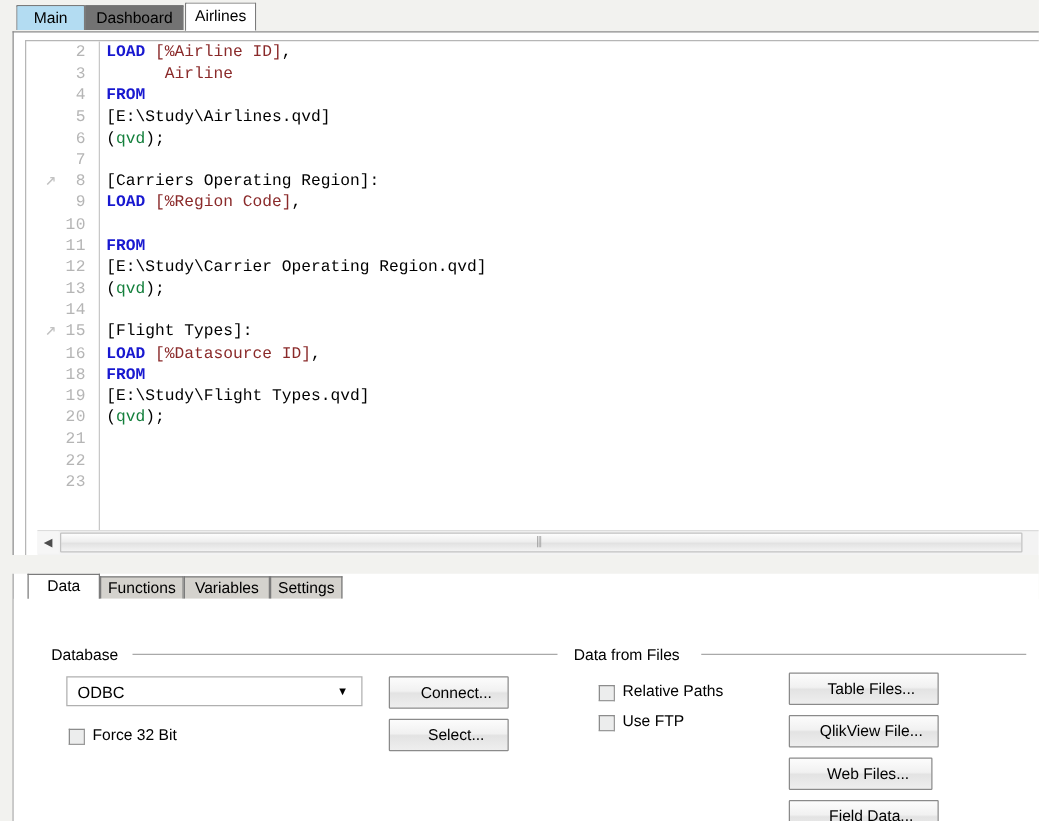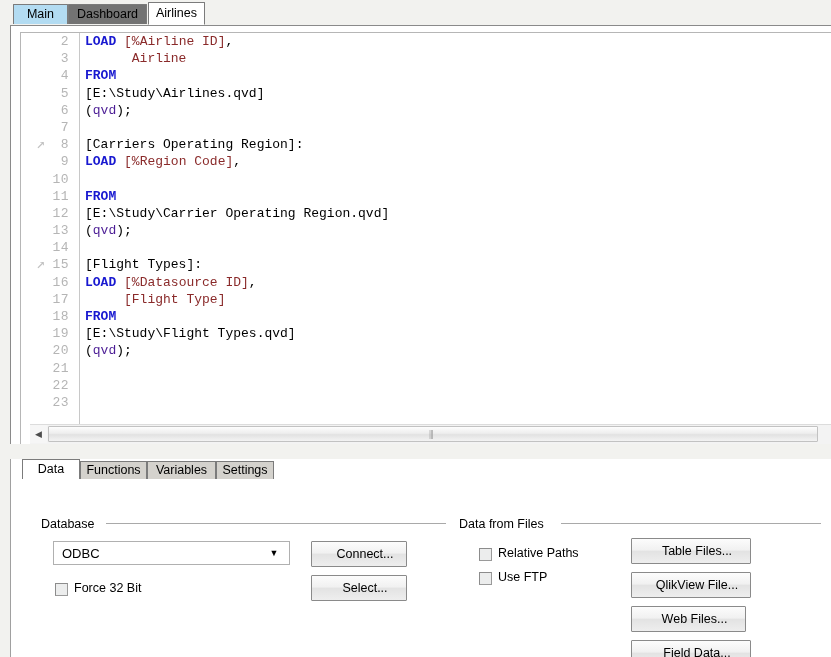--- a/index.html
+++ b/index.html
@@ -111,21 +111,21 @@
     width: 1px; height: 100%;
     background: #c8c8c8;
   }
   .code-text {
     position: absolute;
     left: 64px; top: 0;
     white-space: pre;
     color: #000;
   }
   .kw  { color: #1818d0; font-weight: bold; }
-  .fn  { color: #4c1d95; }
+  .fn  { color: #15803d; }
   .fld { color: #8a2a2a; }
   .pln { color: #000; }
 
   
   #hscroll {
     position: absolute;
     left: 9px; bottom: 0px;
     right: 0;
     height: 19px;
     background: #f3f3f3;
@@ -326,21 +326,20 @@
         <div class="code-line"><span class="lineno">7</span><span class="code-text"></span></div>
         <div class="code-line"><span class="gut-mark">↗</span><span class="lineno">8</span><span class="code-text"><span class="pln">[Carriers Operating Region]:</span></span></div>
         <div class="code-line"><span class="lineno">9</span><span class="code-text"><span class="kw">LOAD</span><span class="pln"> </span><span class="fld">[%Region Code]</span><span class="pln">,</span></span></div>
         <div class="code-line"><span class="lineno">10</span><span class="code-text"><span class="pln">     </span></span></div>
         <div class="code-line"><span class="lineno">11</span><span class="code-text"><span class="kw">FROM</span></span></div>
         <div class="code-line"><span class="lineno">12</span><span class="code-text"><span class="pln">[E:\Study\Carrier Operating Region.qvd]</span></span></div>
         <div class="code-line"><span class="lineno">13</span><span class="code-text"><span class="pln">(</span><span class="fn">qvd</span><span class="pln">);</span></span></div>
         <div class="code-line"><span class="lineno">14</span><span class="code-text"></span></div>
         <div class="code-line"><span class="gut-mark">↗</span><span class="lineno">15</span><span class="code-text"><span class="pln">[Flight Types]:</span></span></div>
         <div class="code-line"><span class="lineno">16</span><span class="code-text"><span class="kw">LOAD</span><span class="pln"> </span><span class="fld">[%Datasource ID]</span><span class="pln">,</span></span></div>
-        <div class="code-line"><span class="lineno">17</span><span class="code-text"><span class="pln">     </span><span class="fld">[Flight Type]</span></span></div>
         <div class="code-line"><span class="lineno">18</span><span class="code-text"><span class="kw">FROM</span></span></div>
         <div class="code-line"><span class="lineno">19</span><span class="code-text"><span class="pln">[E:\Study\Flight Types.qvd]</span></span></div>
         <div class="code-line"><span class="lineno">20</span><span class="code-text"><span class="pln">(</span><span class="fn">qvd</span><span class="pln">);</span></span></div>
         <div class="code-line"><span class="lineno">21</span><span class="code-text"></span></div>
         <div class="code-line"><span class="lineno">22</span><span class="code-text"></span></div>
         <div class="code-line"><span class="lineno">23</span><span class="code-text"></span></div>
         <div class="gutter-rule"></div>
 
     </div>
     <div id="hscroll">

